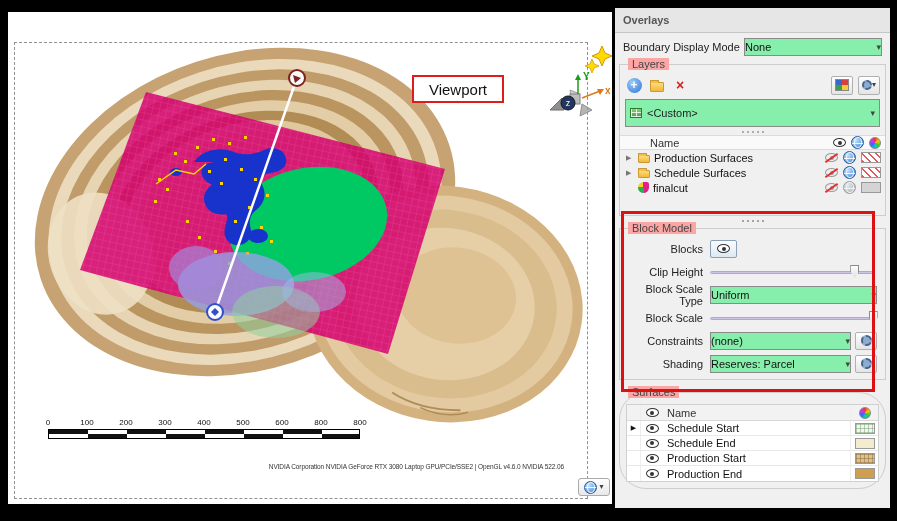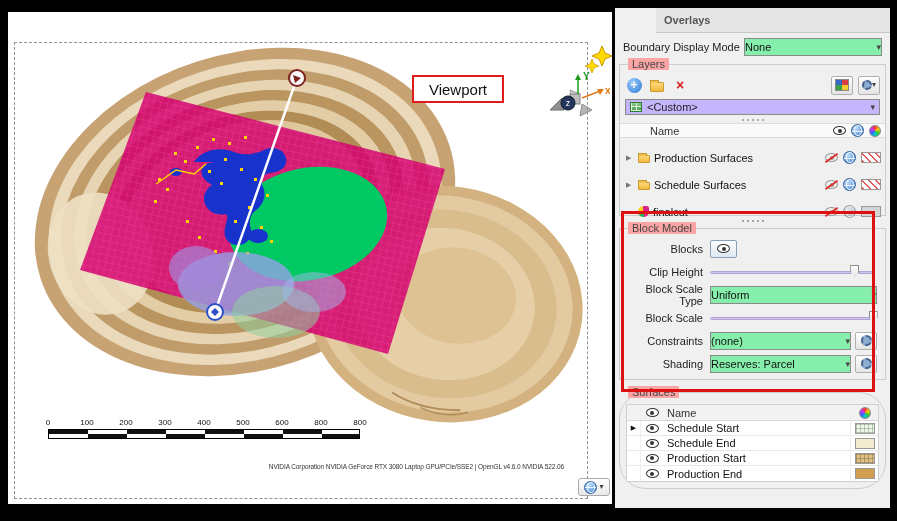--- a/index.html
+++ b/index.html
@@ -21,21 +21,21 @@
             border:2px solid #e01b1b;display:flex;align-items:center;justify-content:center;
             font-size:15px;color:#111;z-index:20;}
   .globe-btn{position:absolute;right:2px;bottom:8px;width:32px;height:18px;border:1px solid #aaa;
              border-radius:3px;background:linear-gradient(#fff,#e8e8e8);display:flex;align-items:center;
              justify-content:center;gap:2px;padding:0;}
   .mini-arrow{font-size:8px;color:#444;line-height:1;}
 
   
   .panel{position:absolute;left:615px;top:8px;width:275px;height:500px;background:#f0f0f0;font-size:11px;}
   .p-title{height:20px;background:#e6e6e6;border-bottom:1px solid #c6c6c6;display:flex;align-items:center;
-           padding:12px 8px;color:#555;font-weight:bold;margin-left:41px;}
+           padding:12px 8px;color:#555;font-weight:bold;}
   .p-row{display:flex;align-items:center;margin:5px 8px 4px 8px;}
   .p-row .lbl{color:#222;}
   .dd{height:18px;border:1px solid #8a8a8a;background:#86efac;display:flex;align-items:center;
       padding:0 0;font-size:11px;color:#111;min-width:0;}
   .dd .dtext{white-space:nowrap;overflow:hidden;}
   .dd .arrow{margin-left:auto;font-size:9px;color:#444;padding-left:4px;}
   .bdm-dd{width:138px;margin-left:auto;}
 
   .group{border:1px solid #cdcdcd;margin:8px 4px 0 4px;position:relative;padding-top:8px;background:#f0f0f0;}
   .group-title{position:absolute;top:-7px;left:8px;background:#fca5a5;padding:0 4px;color:#444;}
@@ -49,35 +49,35 @@
   .folder{display:inline-block;width:14px;height:10px;background:linear-gradient(#ffda78,#f0b83c);
           border:1px solid #c89a30;border-radius:1px;position:relative;margin-top:3px;flex:none;}
   .folder::before{content:"";position:absolute;top:-3px;left:-1px;width:7px;height:2px;background:#f2c050;
           border:1px solid #c89a30;border-bottom:none;border-radius:1px 1px 0 0;}
   .folder.sm{width:12px;height:8px;}
   .ico-x{color:#d42020;font-weight:bold;font-size:14px;line-height:1;}
   .ico-palette{width:14px;height:12px;border:1px solid #888;
                background:conic-gradient(#d84040 0 25%,#f8cc30 0 50%,#38a048 0 75%,#3868c8 0);}
   .gear{display:inline-block;width:11px;height:11px;border:2px dashed #46648c;border-radius:50%;
         background:#8cacd0;flex:none;}
-  .preset{display:flex;align-items:center;gap:5px;height:16px;border:1px solid #8a8a8a;background:#c4b5fd;
+  .preset{display:flex;align-items:center;gap:5px;height:28px;border:1px solid #8a8a8a;background:#86efac;
           margin:2px 5px;padding:0 4px;}
   .ico-table{width:12px;height:10px;border:1px solid #2c7c2c;background:
      linear-gradient(#8cc88c,#48a048);flex:none;
      background-image:repeating-linear-gradient(0deg,rgba(255,255,255,.8) 0 1px,transparent 1px 4px),
                       repeating-linear-gradient(90deg,rgba(255,255,255,.8) 0 1px,transparent 1px 5px),
                       linear-gradient(#8cc88c,#48a048);}
   .mini-dots{height:6px;display:flex;align-items:center;justify-content:center;gap:3px;}
   .mini-dots i{width:2px;height:2px;background:#999;border-radius:50%;}
 
   .tree-hdr,.tree-row{display:flex;align-items:center;height:15px;padding:0 4px 0 6px;gap:4px;}
   .tree-hdr{background:#fafafa;border-top:1px solid #dcdcdc;border-bottom:1px solid #dcdcdc;color:#333;}
   .tree-hdr .hname{padding-left:24px;}
   .rgt{margin-left:auto;display:flex;align-items:center;gap:5px;}
-  .tree-row{color:#111;margin-top:12px;}
+  .tree-row{color:#111;}
   .tw{width:8px;font-size:7px;color:#777;flex:none;}
   .tree-fill{height:24px;}
 
   .eye{display:inline-block;width:13px;height:9px;border:1px solid #333;border-radius:50%;
        position:relative;background:#fff;flex:none;}
   .eye::after{content:"";position:absolute;left:50%;top:50%;width:4px;height:4px;margin:-2px 0 0 -2px;
        background:#333;border-radius:50%;}
   .eye.off{border-color:#9a9a9a;background:#eee;}
   .eye.off::after{background:#9a9a9a;}
   .eye.off::before{content:"";position:absolute;left:-2px;right:-2px;top:3px;height:2px;background:#e03030;

